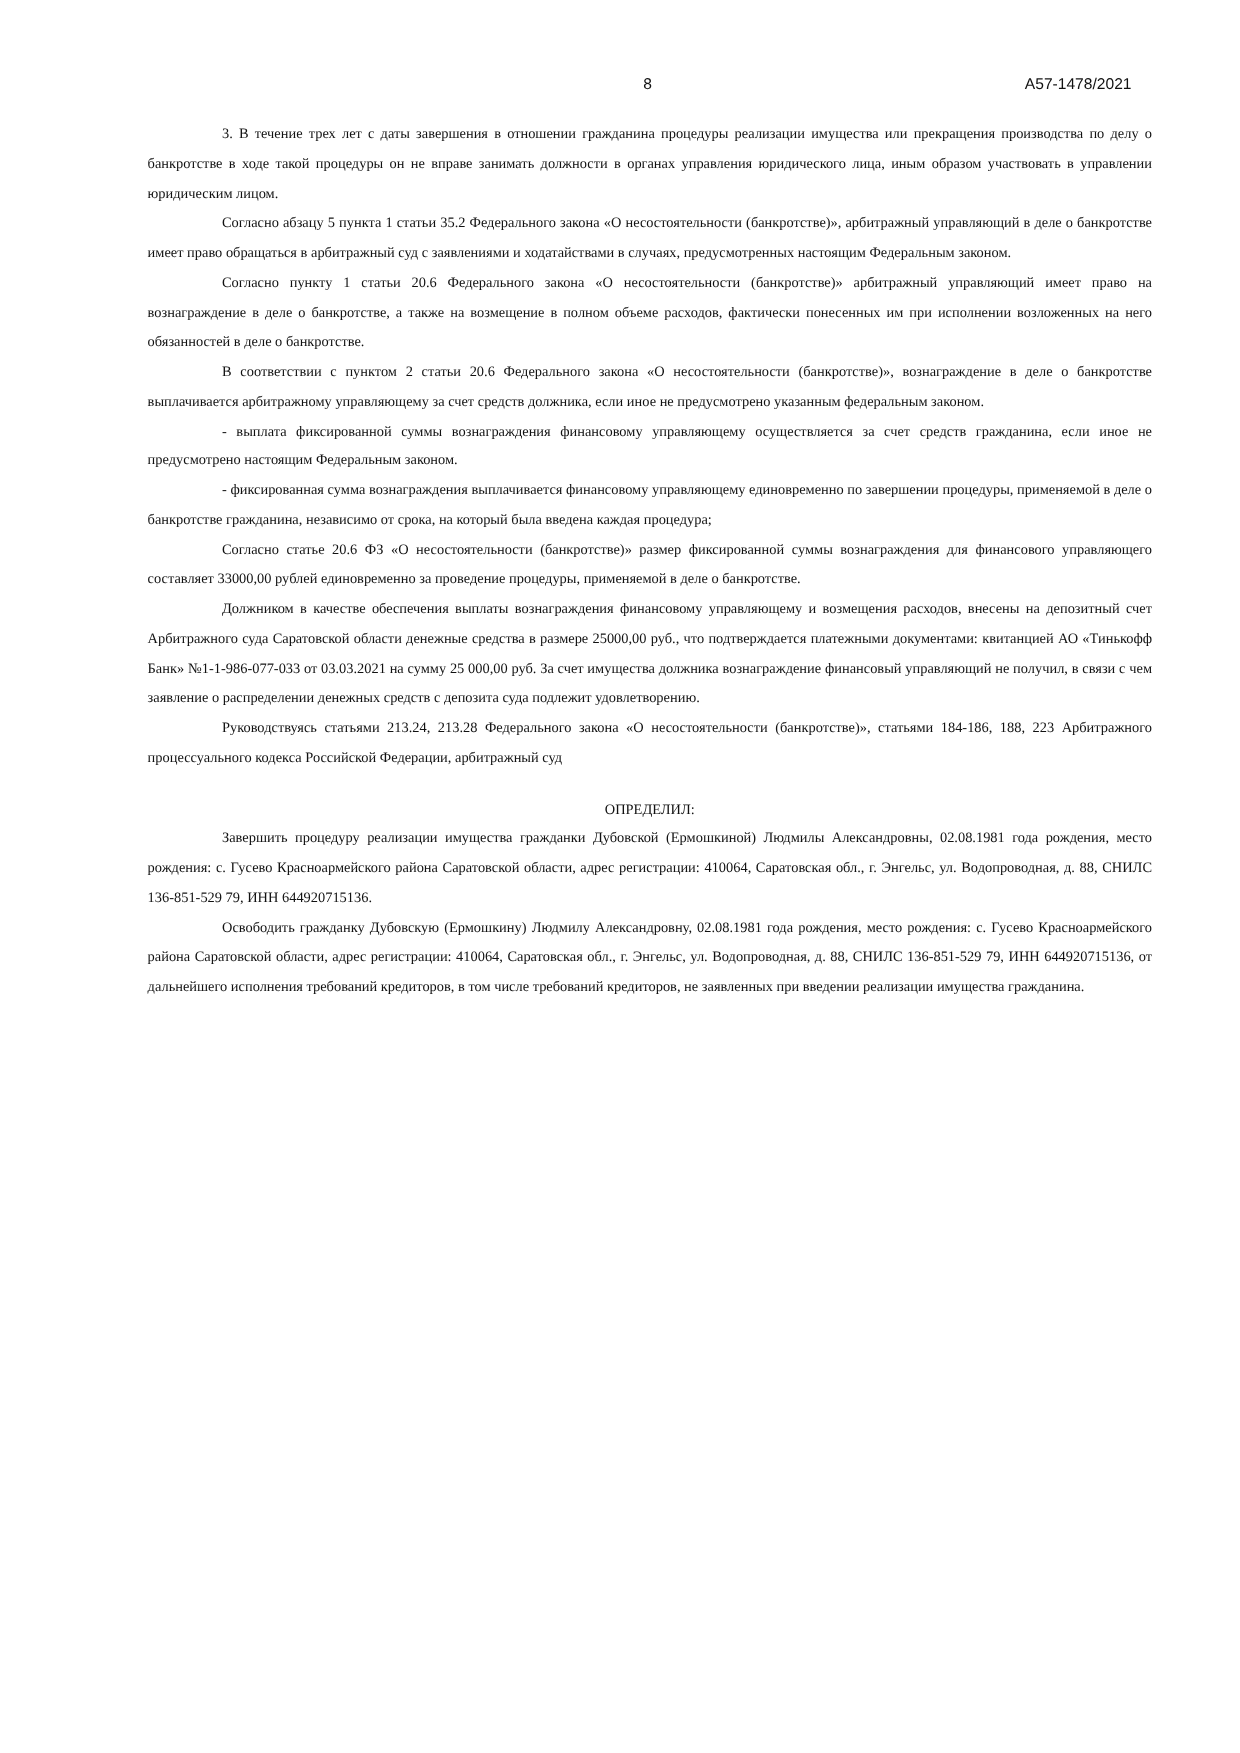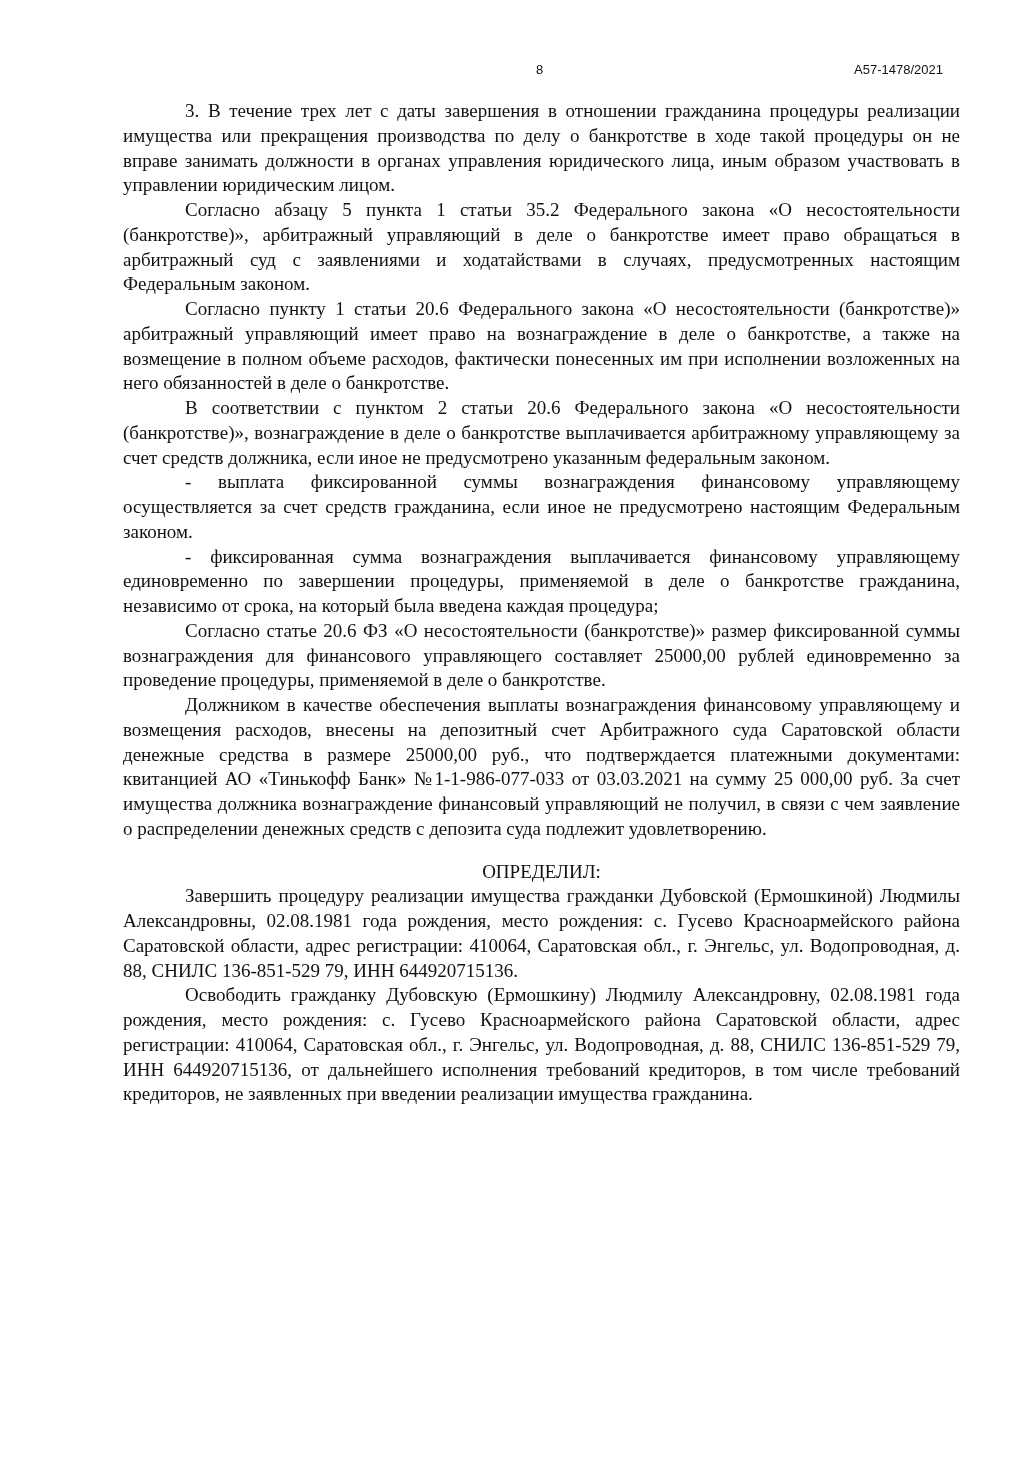--- a/index.html
+++ b/index.html
@@ -3,39 +3,40 @@
 <meta charset="utf-8">
 <style>
   html, body { margin: 0; padding: 0; background: #ffffff; }
   body { width: 1033px; height: 1461px; position: relative; overflow: hidden; }
   .page { position: absolute; left: 0; top: 0; width: 1033px; height: 1461px; background: #fff; }
   .hdr { position: absolute; top: 62px; font-family: "Liberation Sans", sans-serif; font-size: 13px; color: #111; }
   .hdr-num { left: 536px; }
   .hdr-case { left: 854px; }
   .body {
     position: absolute; left: 123px; top: 99px; width: 837px;
-    font-family: "Liberation Serif", serif; font-size: 19px; line-height: 24.75px;
+    font-family: "Liberation Serif", serif; font-size: 12px; line-height: 24.75px;
     color: #111; text-align: justify;
   }
   .body p { margin: 0; text-indent: 62px; }
   .body p.center { text-align: center; text-indent: 0; margin-top: 18px; }
 </style>
 </head>
 <body>
 
 <div class="page">
   <div class="hdr hdr-num">8</div>
   <div class="hdr hdr-case">А57-1478/2021</div>
 
   <div class="body">
     <p>3. В течение трех лет с даты завершения в отношении гражданина процедуры реализации имущества или прекращения производства по делу о банкротстве в ходе такой процедуры он не вправе занимать должности в органах управления юридического лица, иным образом участвовать в управлении юридическим лицом.</p>
     <p>Согласно абзацу 5 пункта 1 статьи 35.2 Федерального закона «О несостоятельности (банкротстве)», арбитражный управляющий в деле о банкротстве имеет право обращаться в арбитражный суд с заявлениями и ходатайствами в случаях, предусмотренных настоящим Федеральным законом.</p>
     <p>Согласно пункту 1 статьи 20.6 Федерального закона «О несостоятельности (банкротстве)» арбитражный управляющий имеет право на вознаграждение в деле о банкротстве, а также на возмещение в полном объеме расходов, фактически понесенных им при исполнении возложенных на него обязанностей в деле о банкротстве.</p>
     <p>В соответствии с пунктом 2 статьи 20.6 Федерального закона «О несостоятельности (банкротстве)», вознаграждение в деле о банкротстве выплачивается арбитражному управляющему за счет средств должника, если иное не предусмотрено указанным федеральным законом.</p>
     <p>- выплата фиксированной суммы вознаграждения финансовому управляющему осуществляется за счет средств гражданина, если иное не предусмотрено настоящим Федеральным законом.</p>
     <p>- фиксированная сумма вознаграждения выплачивается финансовому управляющему единовременно по завершении процедуры, применяемой в деле о банкротстве гражданина, независимо от срока, на который была введена каждая процедура;</p>
-    <p>Согласно статье 20.6 ФЗ «О несостоятельности (банкротстве)» размер фиксированной суммы вознаграждения для финансового управляющего составляет 25000,00 рублей единовременно за проведение процедуры, применяемой в деле о банкротстве.</p>
+    <p>Согласно статье 20.6 ФЗ «О несостоятельности (банкротстве)» размер фиксированной суммы вознаграждения для финансового управляющего составляет 33000,00 рублей единовременно за проведение процедуры, применяемой в деле о банкротстве.</p>
     <p>Должником в качестве обеспечения выплаты вознаграждения финансовому управляющему и возмещения расходов, внесены на депозитный счет Арбитражного суда Саратовской области денежные средства в размере 25000,00 руб., что подтверждается платежными документами: квитанцией АО «Тинькофф Банк» №1-1-986-077-033 от 03.03.2021 на сумму 25 000,00 руб. За счет имущества должника вознаграждение финансовый управляющий не получил, в связи с чем заявление о распределении денежных средств с депозита суда подлежит удовлетворению.</p>
+    <p>Руководствуясь статьями 213.24, 213.28 Федерального закона «О несостоятельности (банкротстве)», статьями 184-186, 188, 223 Арбитражного процессуального кодекса Российской Федерации, арбитражный суд</p>
     <p class="center">ОПРЕДЕЛИЛ:</p>
     <p>Завершить процедуру реализации имущества гражданки Дубовской (Ермошкиной) Людмилы Александровны, 02.08.1981 года рождения, место рождения: с. Гусево Красноармейского района Саратовской области, адрес регистрации: 410064, Саратовская обл., г. Энгельс, ул. Водопроводная, д. 88, СНИЛС 136-851-529 79, ИНН 644920715136.</p>
     <p>Освободить гражданку Дубовскую (Ермошкину) Людмилу Александровну, 02.08.1981 года рождения, место рождения: с. Гусево Красноармейского района Саратовской области, адрес регистрации: 410064, Саратовская обл., г. Энгельс, ул. Водопроводная, д. 88, СНИЛС 136-851-529 79, ИНН 644920715136, от дальнейшего исполнения требований кредиторов, в том числе требований кредиторов, не заявленных при введении реализации имущества гражданина.</p>
   </div>
 </div>
 
 </body></html>

